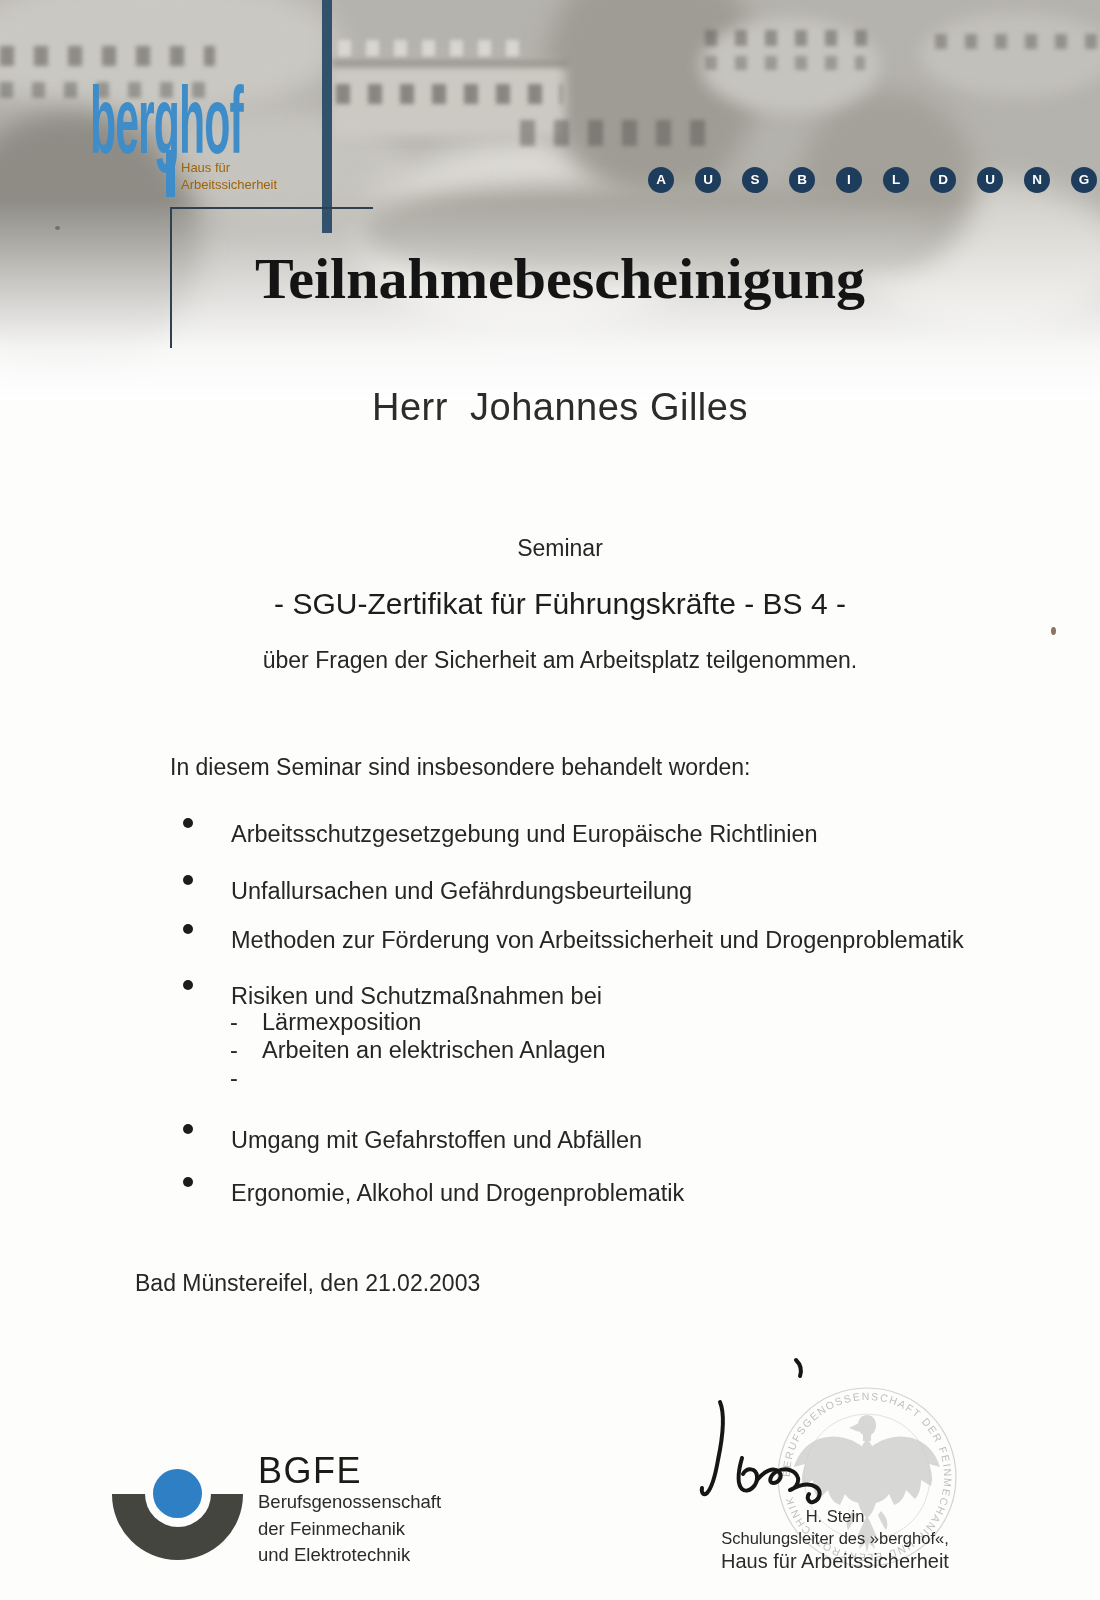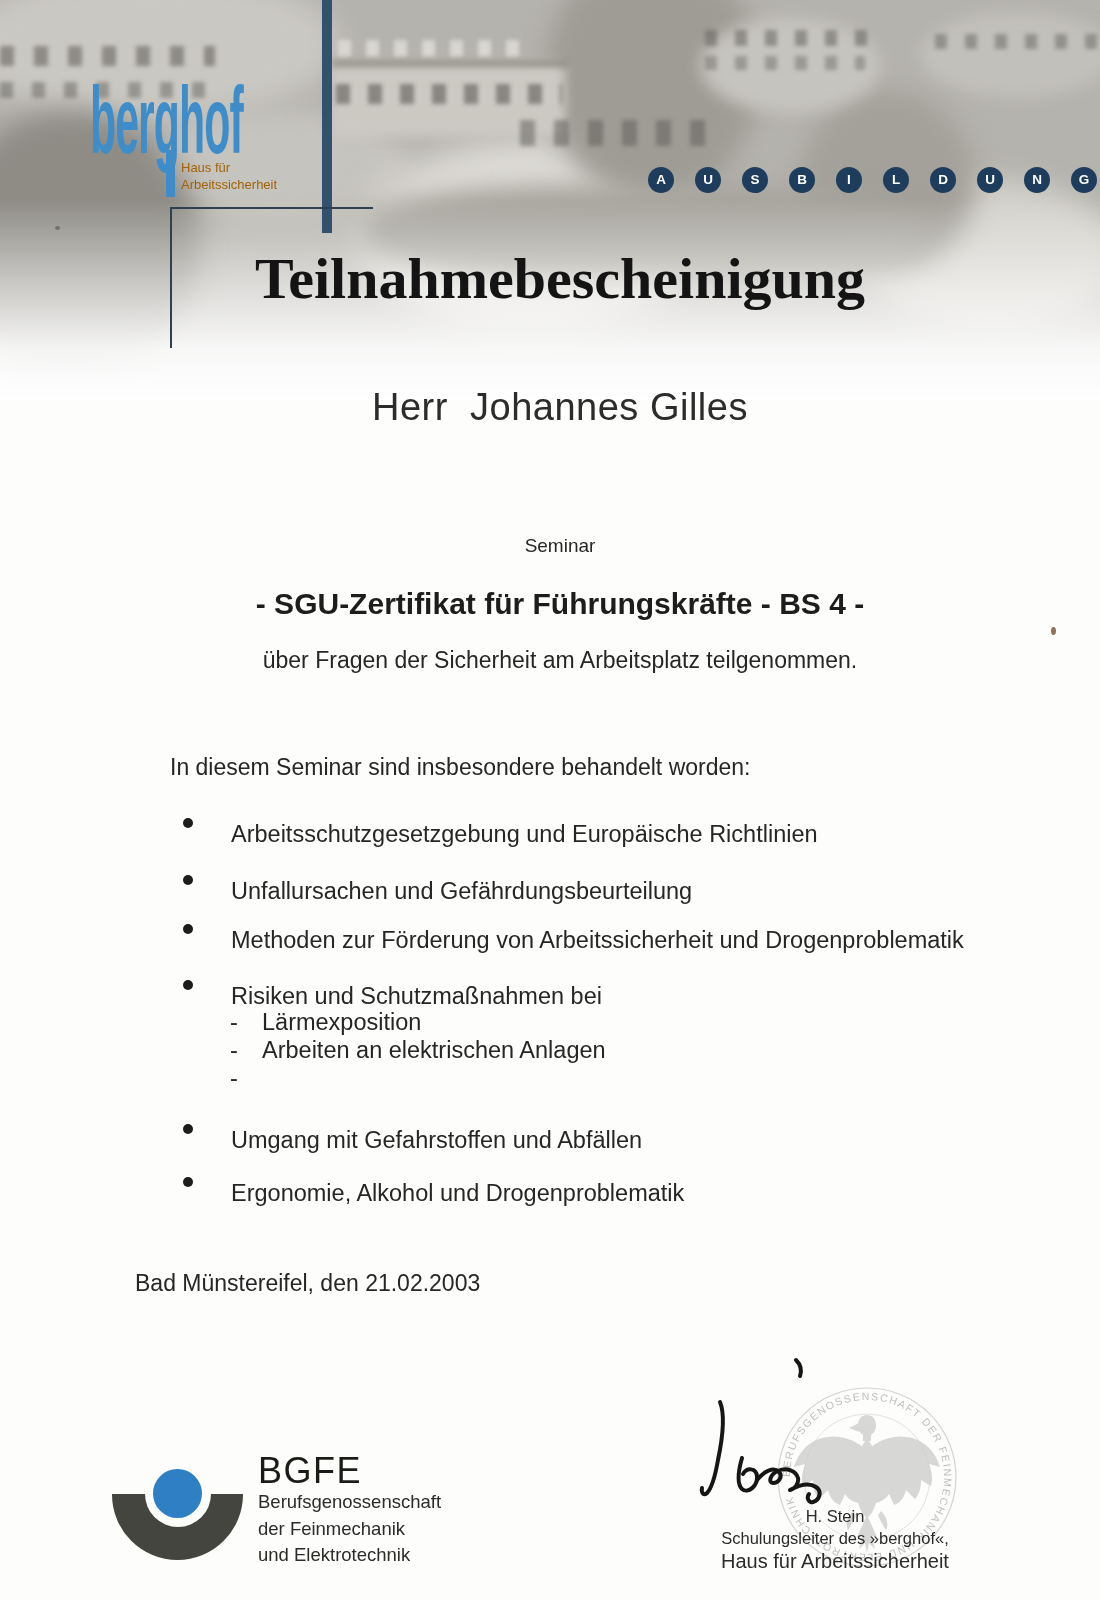--- a/index.html
+++ b/index.html
@@ -26,22 +26,22 @@
 
   .banner{position:absolute;left:648px;top:167px;display:flex;gap:21px;}
   .b-circle{width:26px;height:26px;border-radius:50%;background:var(--circle_navy);color:#fff;
     font-weight:bold;font-size:13.5px;line-height:26px;text-align:center;}
 
   
   .ctr{position:absolute;left:20px;right:0;text-align:center;color:var(--ink);}
   .title{top:245px;font-family:"Liberation Serif","DejaVu Serif",serif;font-weight:bold;font-size:58px;color:#141414;}
   .recipient{top:386px;font-size:38px;letter-spacing:.5px;white-space:pre;color:#2c2c2c;}
   .period{top:484px;font-size:23px;}
-  .seminar-label{top:535px;font-size:19px;}
-  .seminar-title{top:587px;font-size:30px;font-weight:bold;color:#1d1d1d;}
+  .seminar-label{top:535px;font-size:23px;}
+  .seminar-title{top:587px;font-size:30px;font-weight:normal;color:#1d1d1d;}
   .participation{top:647px;font-size:23px;}
 
   
   .lft{position:absolute;color:var(--ink);}
   .topics-intro{left:170px;top:754px;font-size:23px;}
   .topic{left:231px;font-size:23.5px;margin-top:12px;}
   .dot{position:absolute;left:183px;width:10px;height:10px;border-radius:50%;background:#1c1c1c;}
   .sub-dash{left:230px;font-size:23.5px;}
   .sub-item{left:262px;font-size:23.5px;}
   .place-date{left:135px;top:1270px;font-size:23px;}

